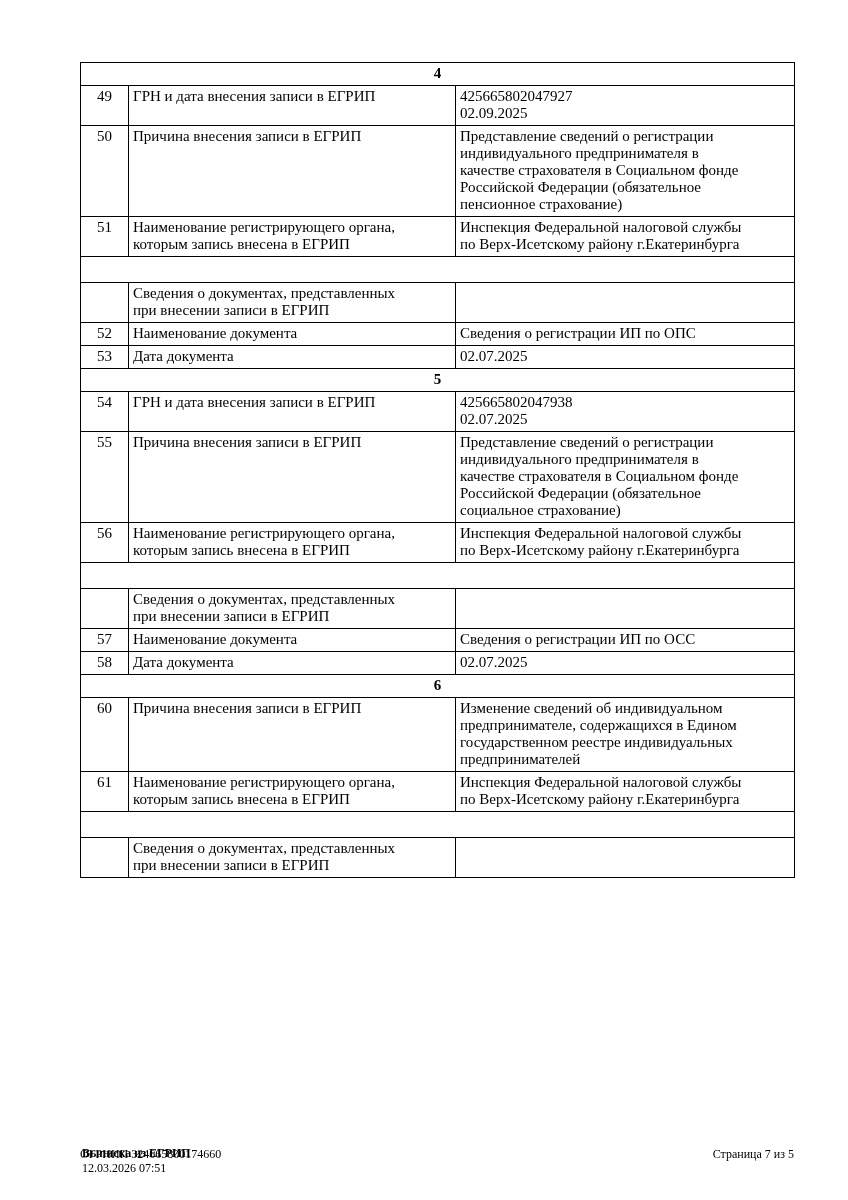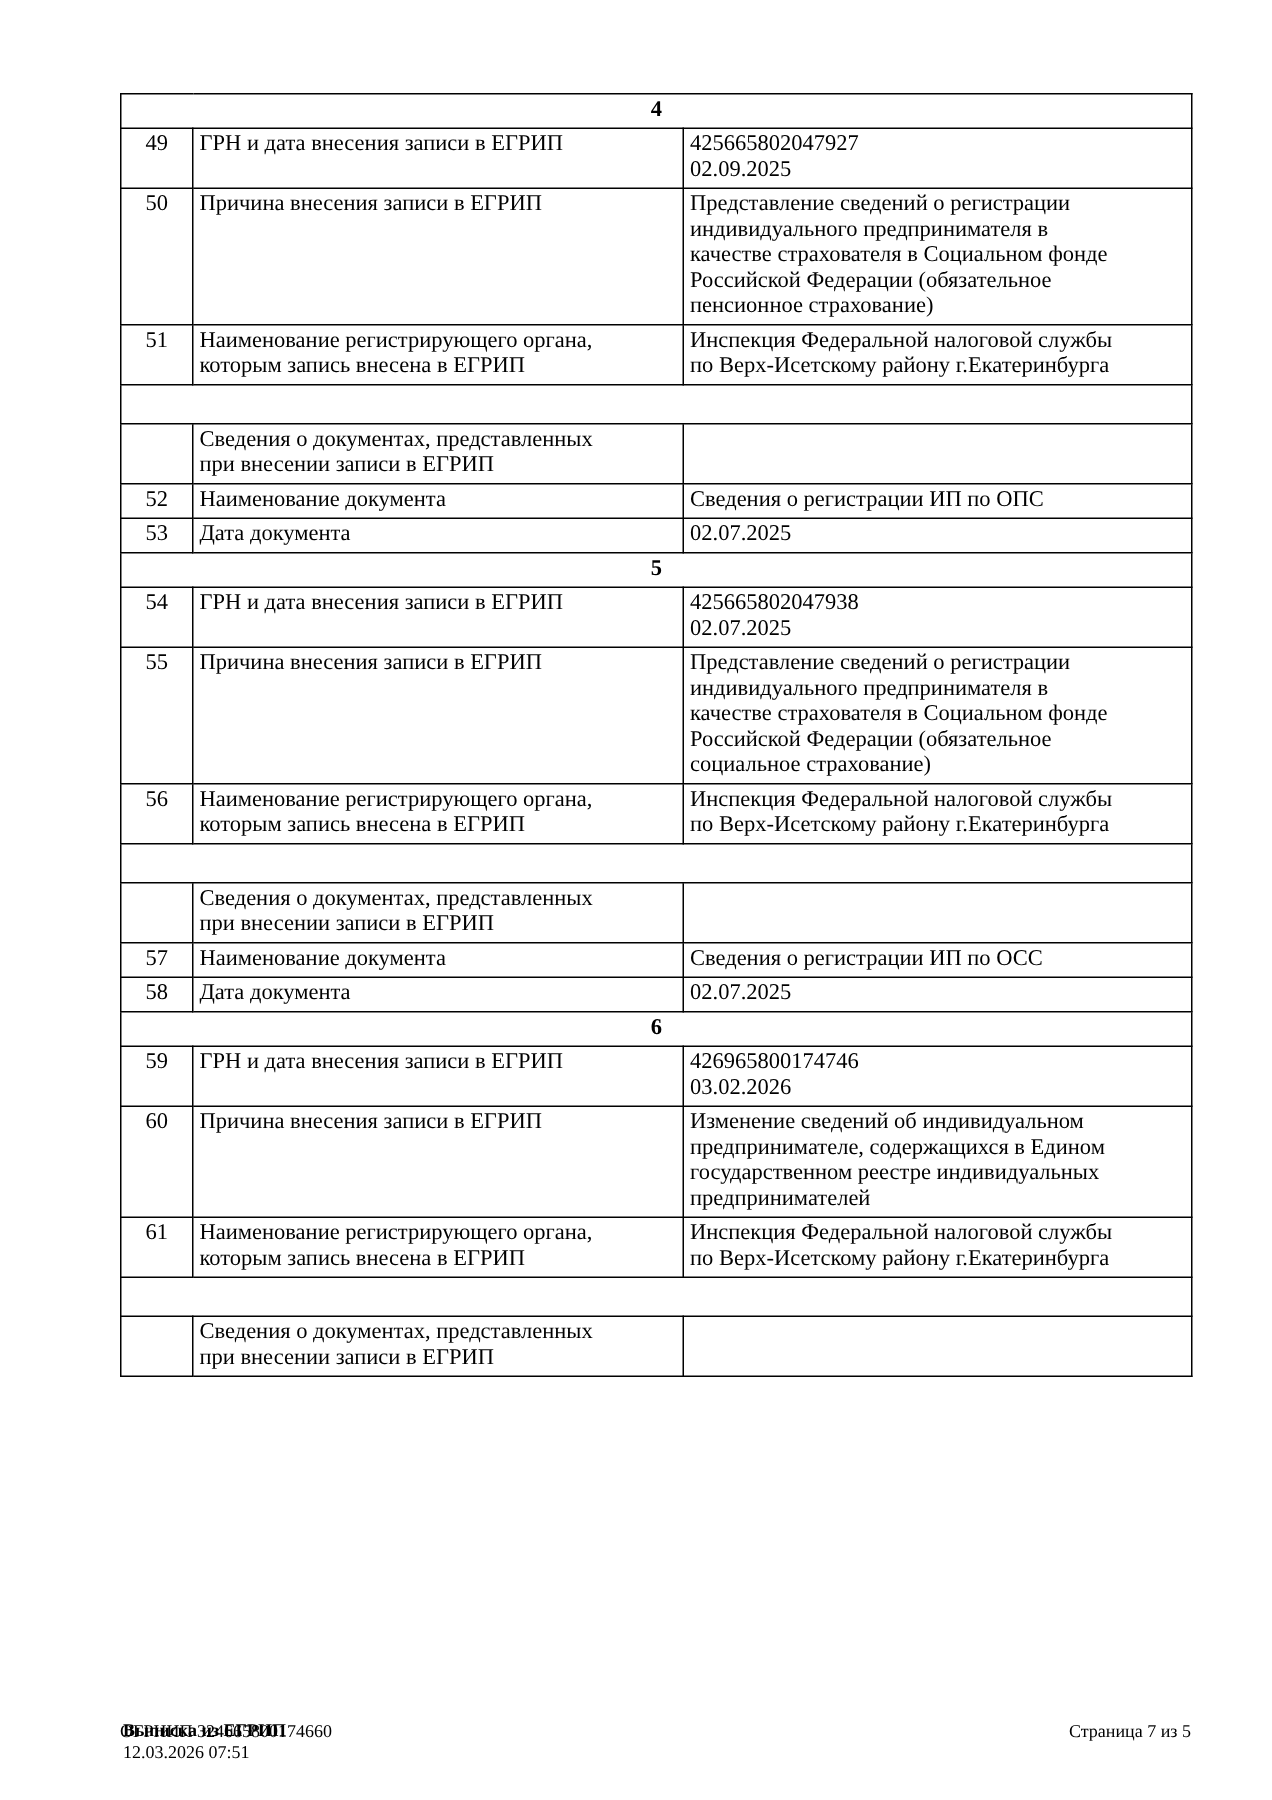--- a/index.html
+++ b/index.html
@@ -174,26 +174,20 @@
         <td class="label-cell">Наименование документа</td>
         <td class="value-cell">Сведения о регистрации ИП по ОСС</td>
       </tr>
       <tr>
         <td class="num-cell">58</td>
         <td class="label-cell">Дата документа</td>
         <td class="value-cell">02.07.2025</td>
       </tr>
       <tr>
         <td colspan="3" class="section-cell">6</td>
-      </tr>
-      <tr>
-        <td class="num-cell">59</td>
-        <td class="label-cell">ГРН и дата внесения записи в ЕГРИП</td>
-        <td class="value-cell">426965800174746
-03.02.2026</td>
       </tr>
       <tr>
         <td class="num-cell">60</td>
         <td class="label-cell">Причина внесения записи в ЕГРИП</td>
         <td class="value-cell">Изменение сведений об индивидуальном
 предпринимателе, содержащихся в Едином
 государственном реестре индивидуальных
 предпринимателей</td>
       </tr>
       <tr>

